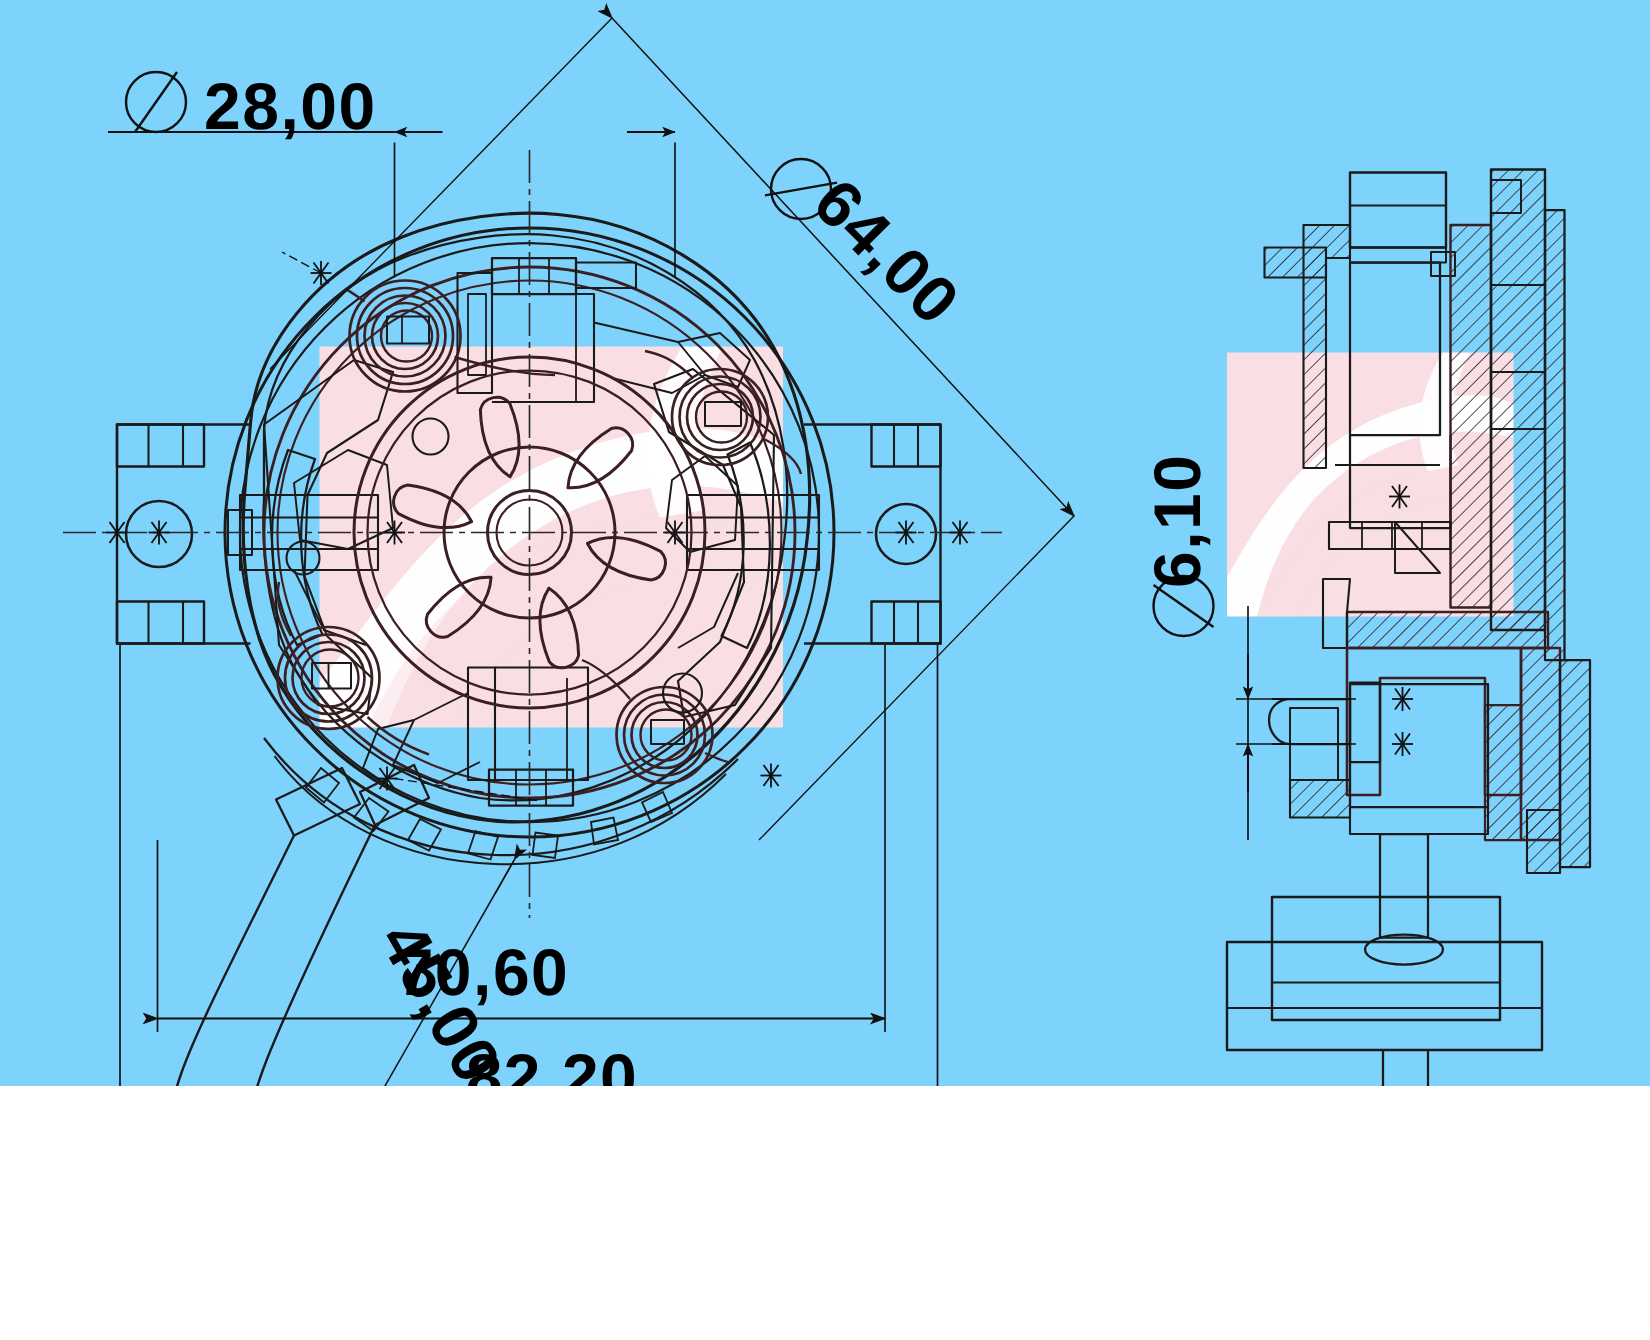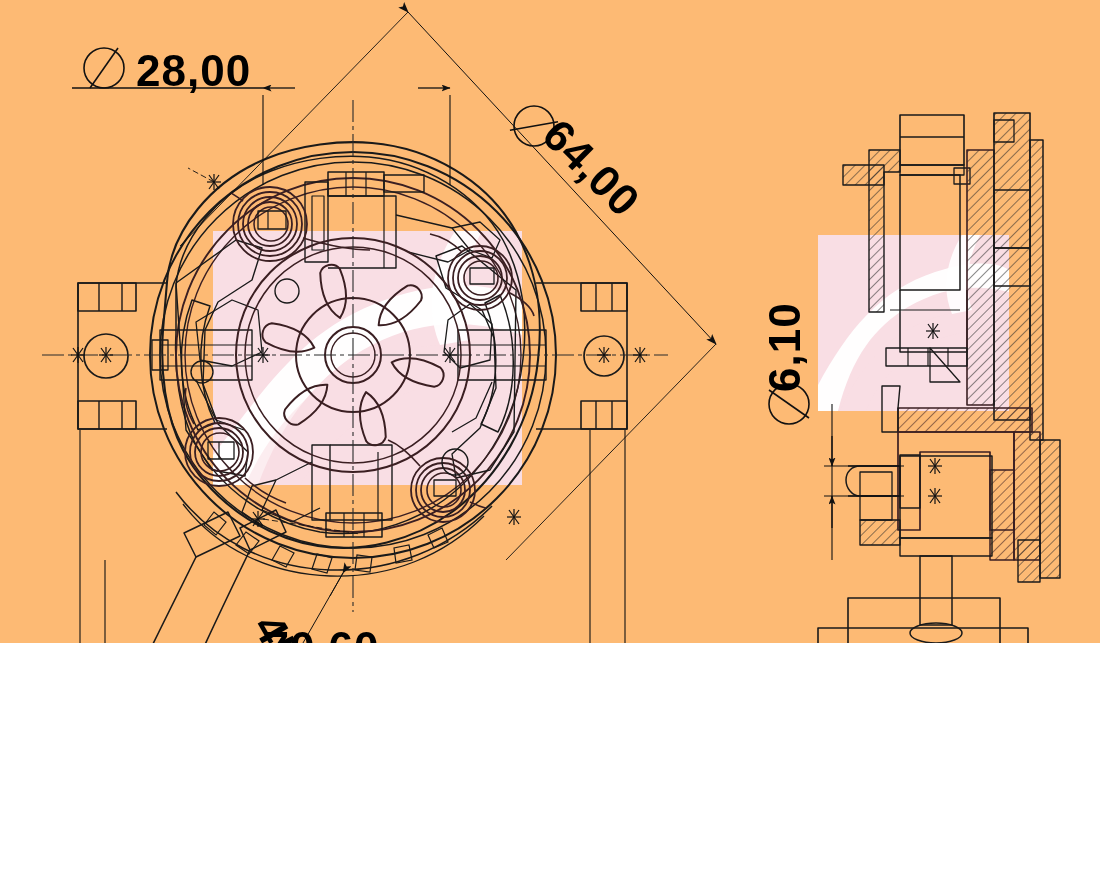--- a/index.html
+++ b/index.html
@@ -7,22 +7,22 @@
     margin: 0;
     padding: 0;
     background: #ffffff;
   }
   body {
     font-family: "Liberation Sans", sans-serif;
   }
   #sheet {
     position: relative;
     width: 1100px;
-    height: 643px;
-    background: #fdba74;
+    height: 724px;
+    background: #7dd3fc;
     overflow: hidden;
   }
   #sheet svg {
     position: absolute;
     left: 0;
     top: 0;
     width: 1100px;
     height: 893px;
   }
   .dimtext {

